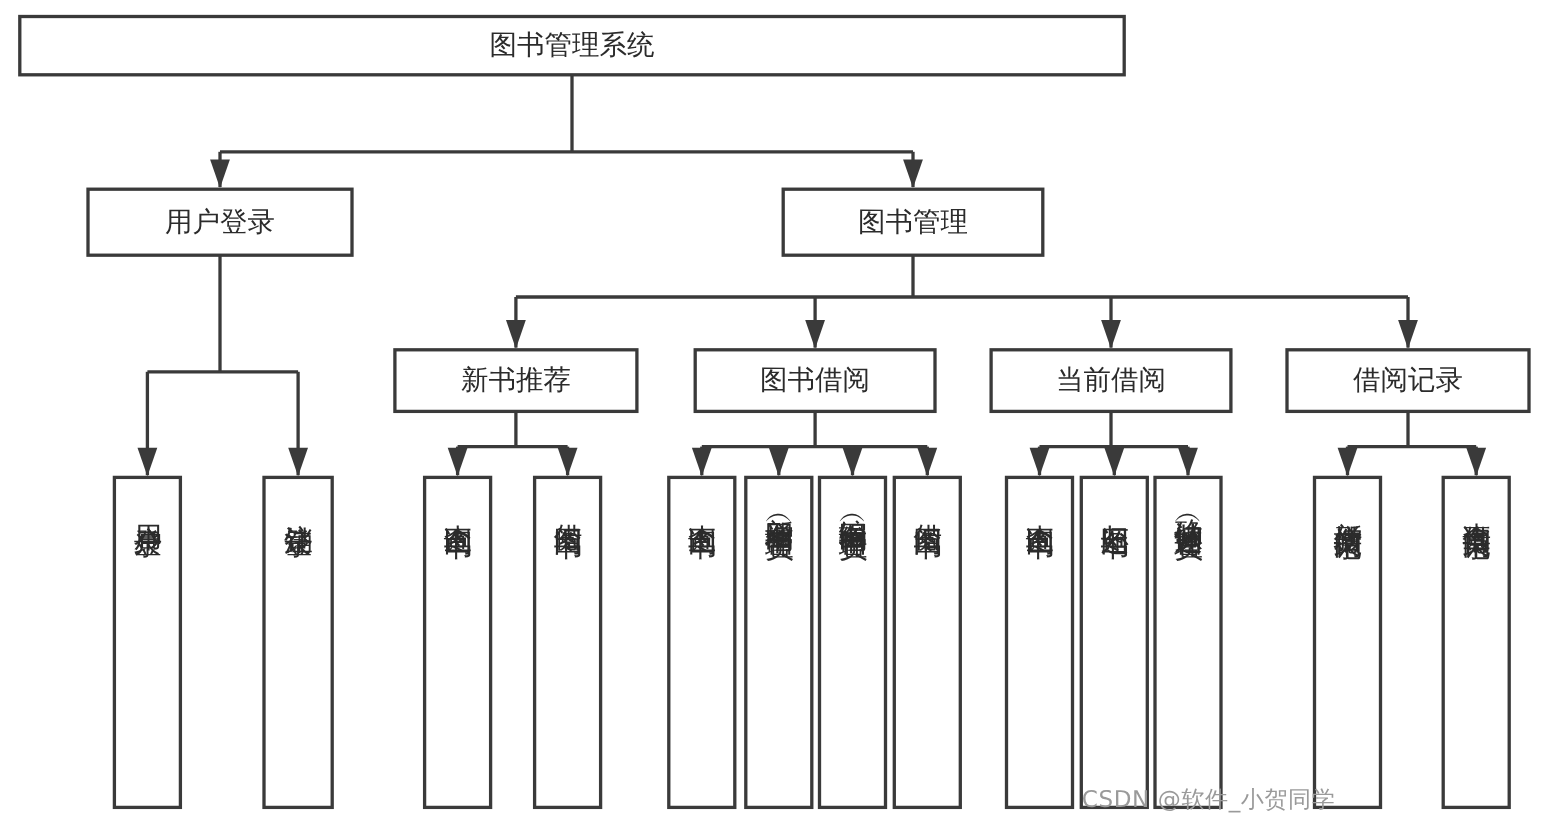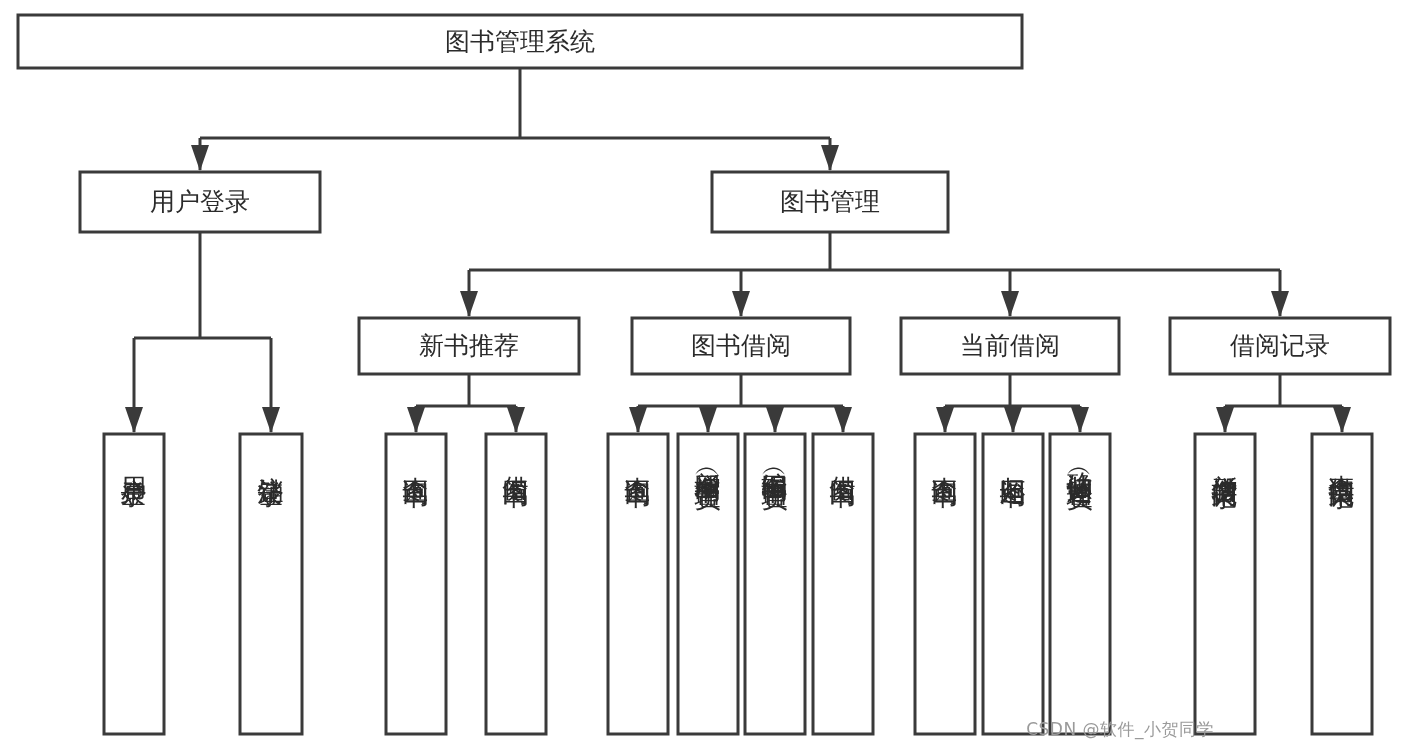--- a/index.html
+++ b/index.html
@@ -61,21 +61,21 @@
     writing-mode: vertical-rl;
     text-orientation: upright;
     text-anchor: middle;
     white-space: pre;
   }
   .watermark {
     position: absolute;
     right: 12px;
     bottom: 6px;
     font-family: "DejaVu Sans", "Liberation Sans", sans-serif;
-    font-size: 17px;
+    font-size: 21px;
     color: #9a9a9a;
     letter-spacing: 0.5px;
     white-space: nowrap;
     pointer-events: none;
     user-select: none;
   }
 </style>
 </head>
 <body>
 

